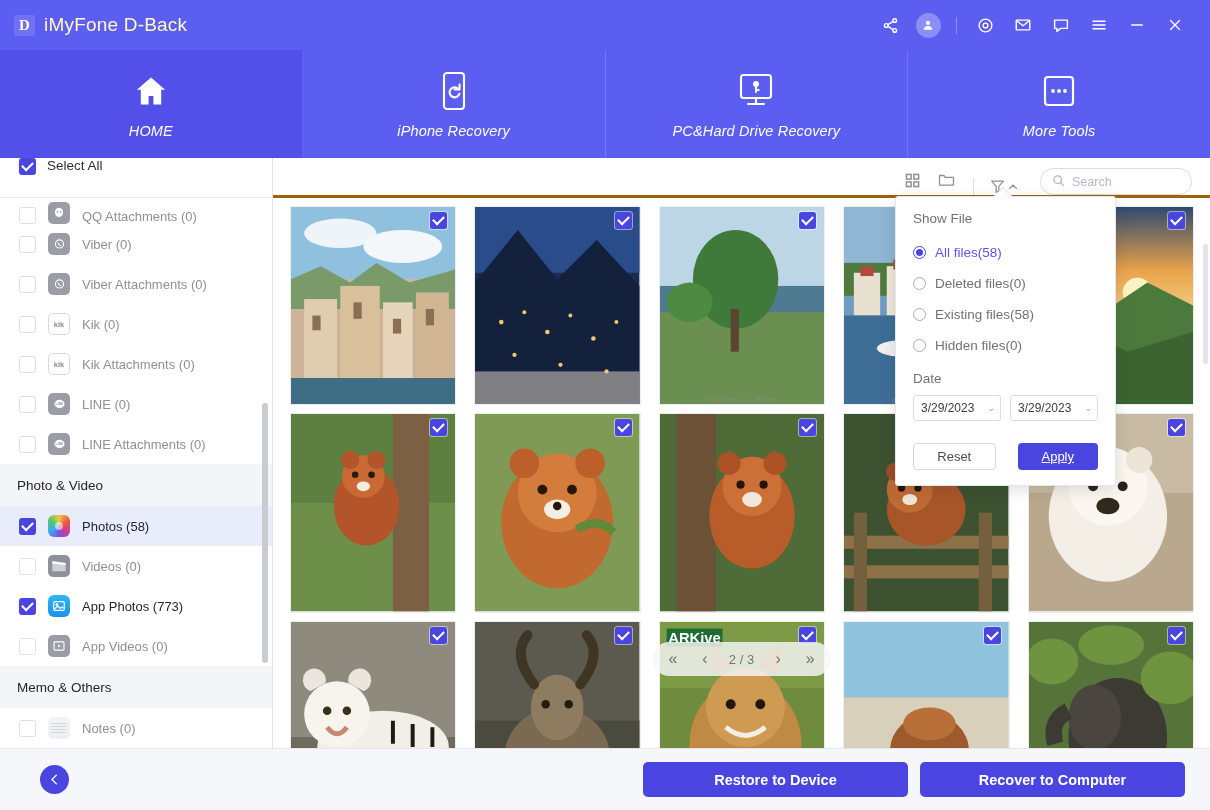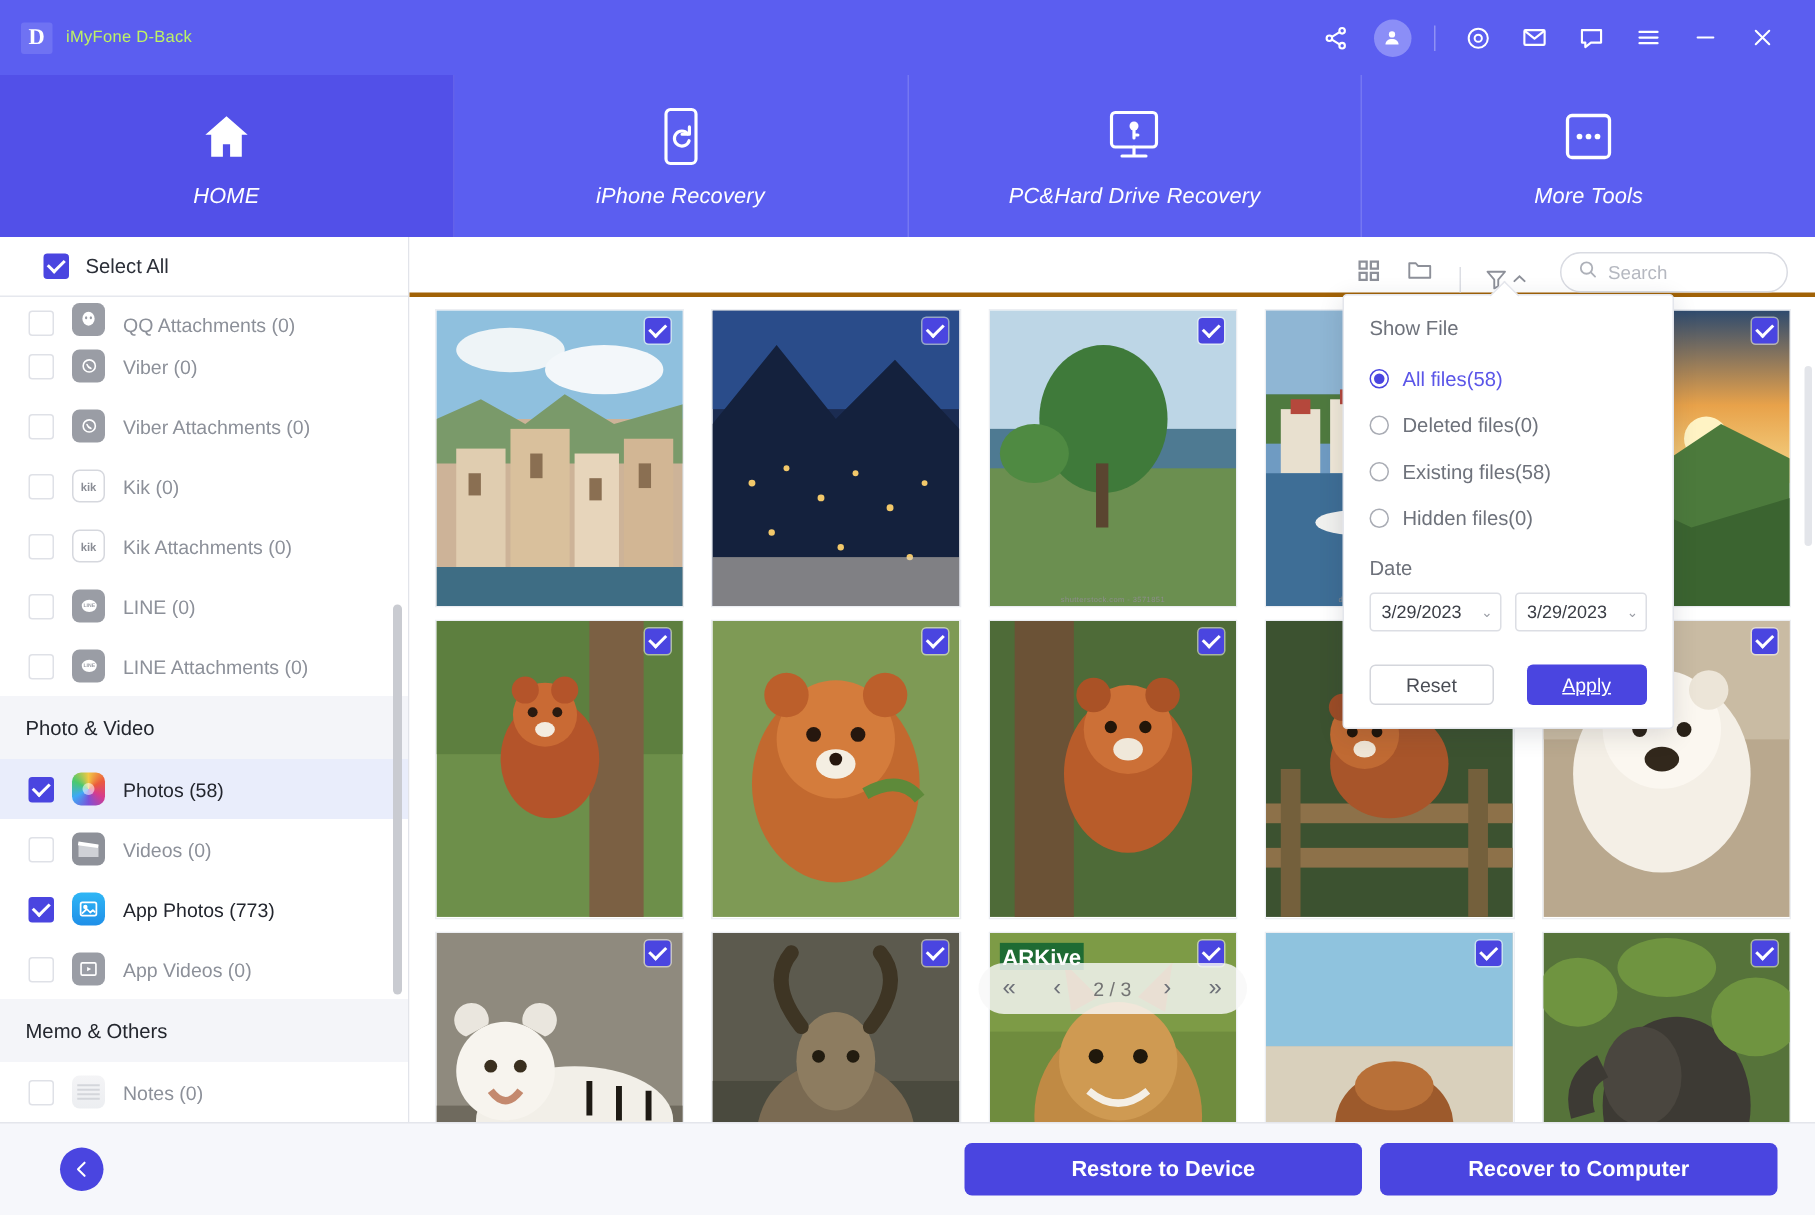--- a/index.html
+++ b/index.html
@@ -27,21 +27,21 @@
   .brand { display: flex; align-items: center; gap: 9px; }
   .brand-logo {
     width: 21px; height: 21px;
     background: #6f72f3;
     color: #ffffff;
     font-family: "Liberation Serif", serif;
     font-weight: bold; font-size: 15px;
     display: flex; align-items: center; justify-content: center;
     border-radius: 2px;
   }
-  .brand-name { color: #bef264; font-size: 11px; letter-spacing: .2px; }
+  .brand-name { color: #fef9c3; font-size: 19px; letter-spacing: .2px; }
   .tb-spacer { flex: 1 1 auto; }
   .tb-icons { display: flex; align-items: center; gap: 0; }
   .tb-btn {
     width: 38px; height: 34px;
     display: flex; align-items: center; justify-content: center;
     color: #fff; cursor: default;
   }
   .tb-btn svg { display: block; }
   .tb-divider { width: 1px; height: 17px; background: #8f91f5; margin: 0 9px; }
   .tb-avatar {
@@ -80,22 +80,22 @@
   
   .sidebar {
     width: 273px; flex: 0 0 273px;
     border-right: 1px solid #e2e4ea;
     display: flex; flex-direction: column;
     min-height: 0; background: #fff;
     position: relative;
   }
   .select-all {
     height: 40px; flex: 0 0 40px;
-    display: flex; align-items: center; gap: 11px;
-    padding-left: 29px;
+    display: flex; gap: 11px;
+    padding-left: 19px;
     border-bottom: 1px solid #e6e8ee;
     background: #fff;
   }
   .cb {
     width: 17px; height: 17px; flex: 0 0 17px;
     border: 1px solid #c3c6cf; border-radius: 2.5px;
     background: #fff;
     display: flex; align-items: center; justify-content: center;
   }
   .cb.checked { background: #4a45e0; border-color: #4a45e0; }

